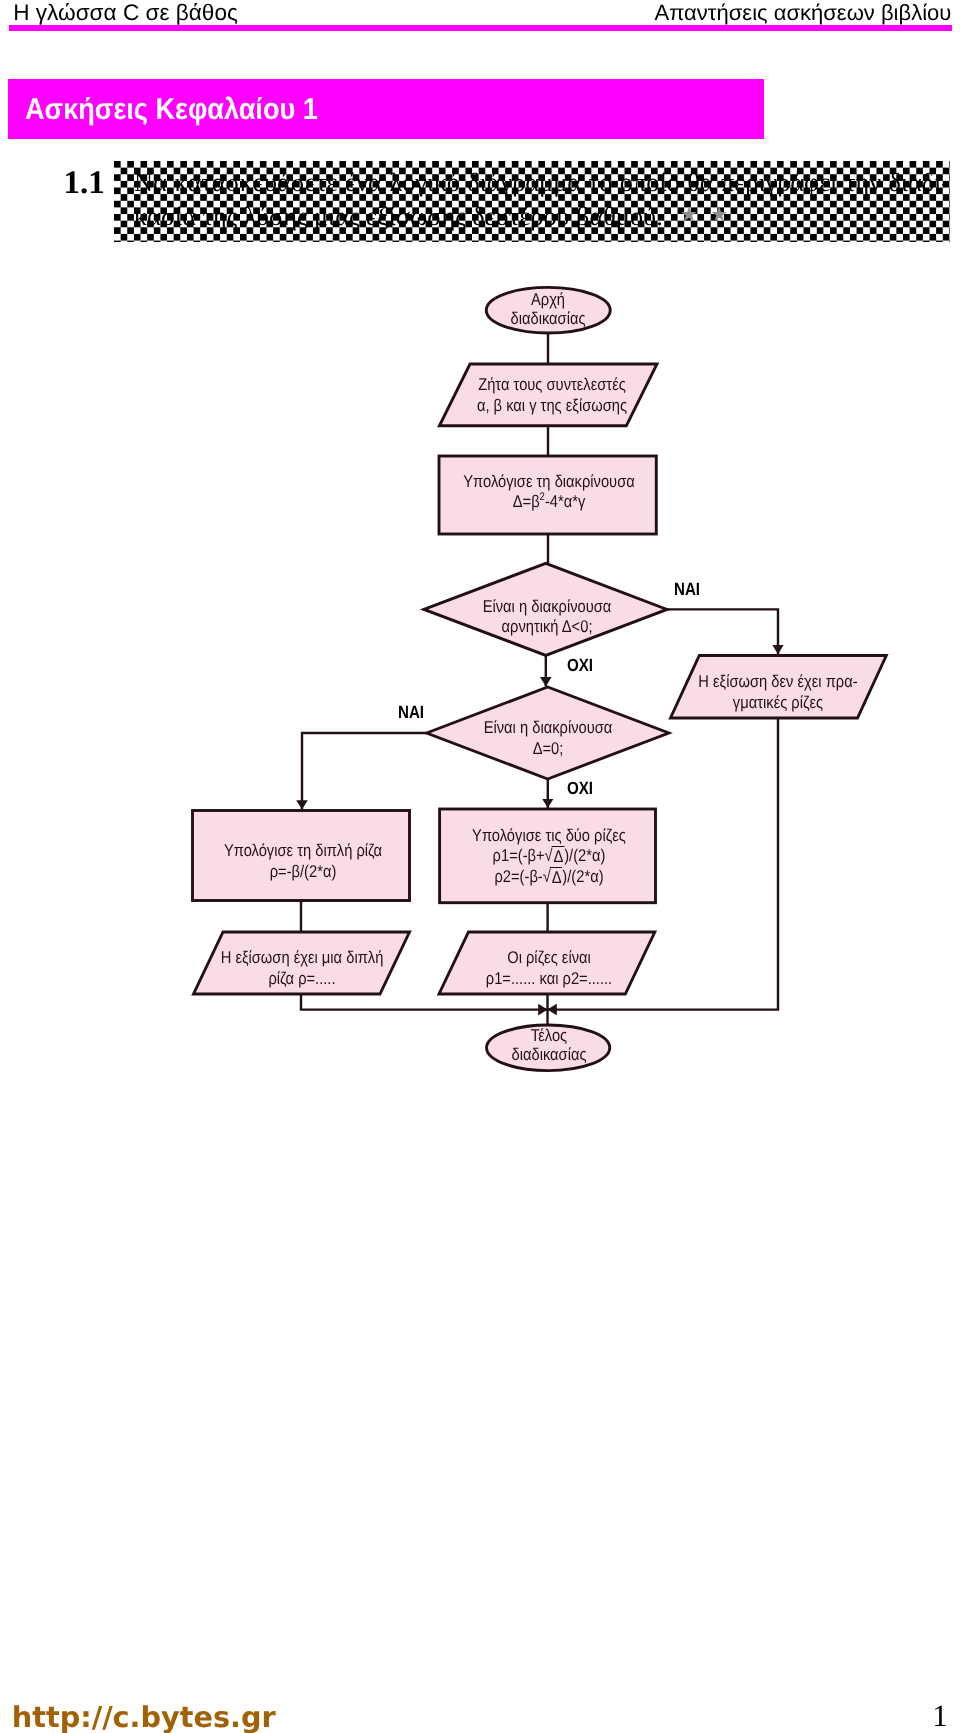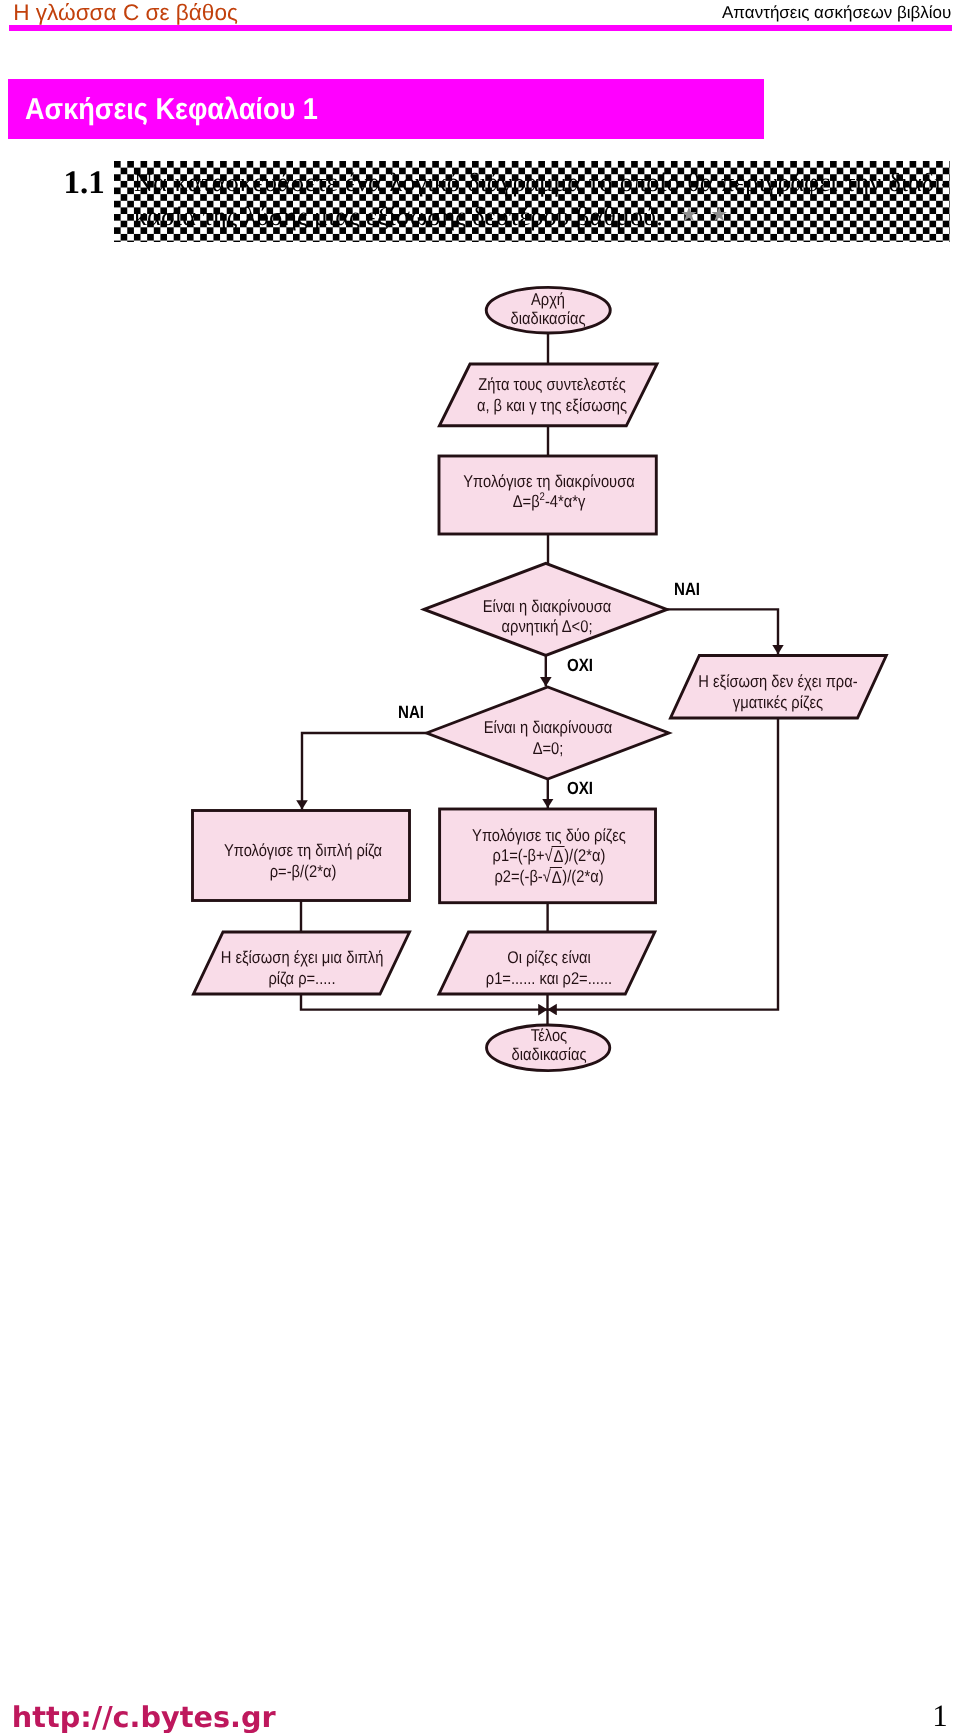--- a/index.html
+++ b/index.html
@@ -2,22 +2,22 @@
 <html><head>
 <meta charset="utf-8">
 <title>page</title>
 <style>
   html,body{margin:0;padding:0;}
   body{width:960px;height:1733px;background:#fff;font-family:"Liberation Sans",sans-serif;position:relative;overflow:hidden;
        -webkit-font-smoothing:antialiased;text-rendering:geometricPrecision;}
   .page{position:absolute;left:0;top:0;width:960px;height:1733px;transform:translateZ(0);}
 
   
-  #header-left{position:absolute;left:13.2px;top:1.6px;font-family:"Liberation Sans",sans-serif;font-size:22.6px;line-height:22.6px;color:#c2410c;white-space:nowrap;}
-  #header-right{position:absolute;right:8.7px;top:1.6px;font-family:"Liberation Sans",sans-serif;font-size:17px;line-height:22.6px;color:#000;white-space:nowrap;}
+  #header-left{position:absolute;left:13.2px;top:1.6px;font-family:"Liberation Sans",sans-serif;font-size:22.6px;line-height:22.6px;color:#000000;white-space:nowrap;}
+  #header-right{position:absolute;right:8.7px;top:1.6px;font-family:"Liberation Sans",sans-serif;font-size:22px;line-height:22.6px;color:#000;white-space:nowrap;}
   #header-rule{position:absolute;left:9px;top:25px;width:943px;height:6px;background:#ff00ff;}
 
   
   #chapter-banner{position:absolute;left:8px;top:79px;width:756px;height:60px;background:#ff00ff;}
   #chapter-title{position:absolute;left:17.2px;top:16.2px;font-size:30px;line-height:30px;font-weight:bold;color:#fff;white-space:nowrap;transform:scaleX(0.904);transform-origin:left top;}
 
   
   #exercise-number{position:absolute;left:63.5px;top:170.3px;font-family:"Liberation Serif",serif;font-weight:bold;font-size:33px;line-height:27.8px;color:#000;}
   #exercise-text-block{position:absolute;left:113.5px;top:160.8px;width:836.5px;height:81.3px;}
   #exercise-text{position:absolute;left:20.6px;top:5px;width:816px;font-family:"Liberation Serif",serif;font-size:26.3px;line-height:34.4px;}
@@ -32,21 +32,21 @@
   #flowchart svg{position:absolute;left:0;top:0;}
   .fc-label{position:absolute;font-family:"Liberation Sans",sans-serif;font-size:17px;line-height:20.5px;
             color:#231014;white-space:nowrap;text-align:center;transform:scaleX(0.865);transform-origin:center top;}
   .fc-edge-label{position:absolute;font-family:"Liberation Sans",sans-serif;font-size:17.7px;line-height:17.7px;font-weight:bold;
             color:#000;white-space:nowrap;transform:scaleX(0.855);transform-origin:left top;}
   .sup{font-size:11px;vertical-align:super;line-height:0;}
   .fc-label.tight{line-height:18.7px;}
   .radicand{border-top:1.7px solid #231014;padding-left:2px;padding-right:1px;margin-left:-1px;position:relative;top:1.2px;}
 
   
-  #footer-url{position:absolute;left:11.8px;top:1703.2px;font-family:"DejaVu Sans",sans-serif;font-size:28.7px;line-height:28.7px;font-weight:bold;color:#be185d;}
+  #footer-url{position:absolute;left:11.8px;top:1703.2px;font-family:"DejaVu Sans",sans-serif;font-size:28.7px;line-height:28.7px;font-weight:bold;color:#a16207;}
   #footer-page{position:absolute;right:12.2px;top:1700.3px;font-family:"Liberation Serif",serif;font-size:31px;line-height:31px;color:#000;}
 </style>
 </head>
 <body>
 
 <div class="page">
 
   <div id="running-header">
     <div id="header-left">Η γλώσσα C σε βάθος</div>
     <div id="header-right">Απαντήσεις ασκήσεων βιβλίου</div>

